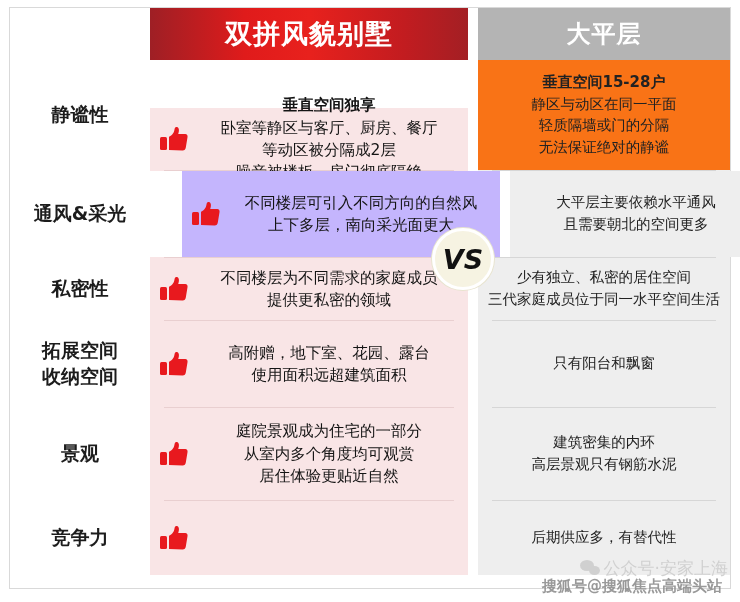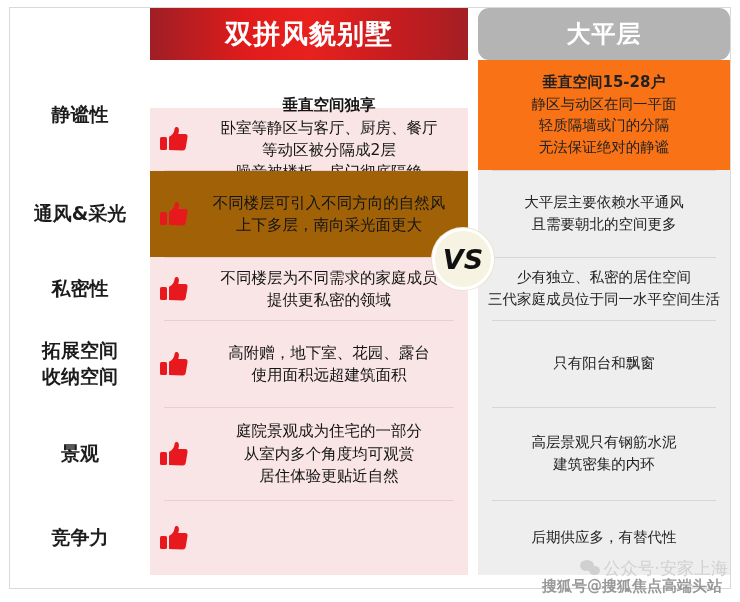--- a/index.html
+++ b/index.html
@@ -71,21 +71,20 @@
     background: #b4b4b4;
     color: #ffffff;
     display: flex;
     align-items: center;
     justify-content: center;
     font-size: 24px;
     font-weight: bold;
     letter-spacing: 1px;
     height: 52px;
     box-sizing: border-box;
-    border-radius: 11px;
   }
 
   
   .body-row { position: relative; }
   .cell {
     box-sizing: border-box;
     display: flex;
     align-items: center;
     justify-content: center;
     text-align: center;
@@ -257,21 +256,21 @@
           <div class="col-right" style="background: rgb(238, 238, 238);">
             <div style="height:1px;margin:0 14px;background:#d6d6d6;"></div>
           </div>
         </div>
         <div class="row body-row" style="height: 86px;">
           <div class="col-label cell cell-label">
             <div>
               <div>通风&amp;采光</div>
             </div>
           </div>
-          <div class="col-left cell cell-left" style="background: #a16207;">
+          <div class="col-left cell cell-left" style="background: #c4b5fd; margin-left: 32px;">
             <div class="cell-left-inner">
               <div class="thumb-slot">
                 <svg width="30" height="28" viewBox="0 0 30 28" aria-hidden="true">
                   <rect x="1" y="12" width="7" height="13" rx="1.5" fill="#e8191e"></rect>
                   <path d="M10 25 L10 12 C10 12 13 10.5 14.6 7.6 C15.8 5.4 15.3 2.4 17.1 2.0 C19.2 1.6 20.2 3.6 19.9 6.0 C19.75 7.3 19.2 9.0 19.2 9.0 L26.2 9.0 C28.0 9.0 28.9 10.5 28.5 12.2 L26.8 22.6 C26.5 24.4 25.5 25.6 23.6 25.6 Z" fill="#e8191e"></path>
                 </svg>
               </div>
               <div class="txt-slot">
                 <div class="line">不同楼层可引入不同方向的自然风</div>
                 <div class="line">上下多层，南向采光面更大</div>
@@ -382,22 +381,22 @@
               </div>
               <div class="txt-slot">
                 <div class="line">庭院景观成为住宅的一部分</div>
                 <div class="line">从室内多个角度均可观赏</div>
                 <div class="line">居住体验更贴近自然</div>
               </div>
             </div>
           </div>
           <div class="col-gapper cell-gap"></div>
           <div class="col-right cell cell-right" style="background: rgb(238, 238, 238);">
+            <div class="line rt">建筑密集的内环</div>
             <div class="line rt">高层景观只有钢筋水泥</div>
-            <div class="line rt">建筑密集的内环</div>
           </div>
         </div>
         <div class="row" style="height: 1px;">
           <div class="col-label" style="background: rgb(255, 255, 255);"></div>
           <div class="col-left" style="background: rgb(249, 229, 230);">
             <div style="height:1px;margin:0 14px;background:#e9cfd0;"></div>
           </div>
           <div class="col-gapper" style="background: rgb(255, 255, 255);"></div>
           <div class="col-right" style="background: rgb(238, 238, 238);">
             <div style="height:1px;margin:0 14px;background:#d6d6d6;"></div>

